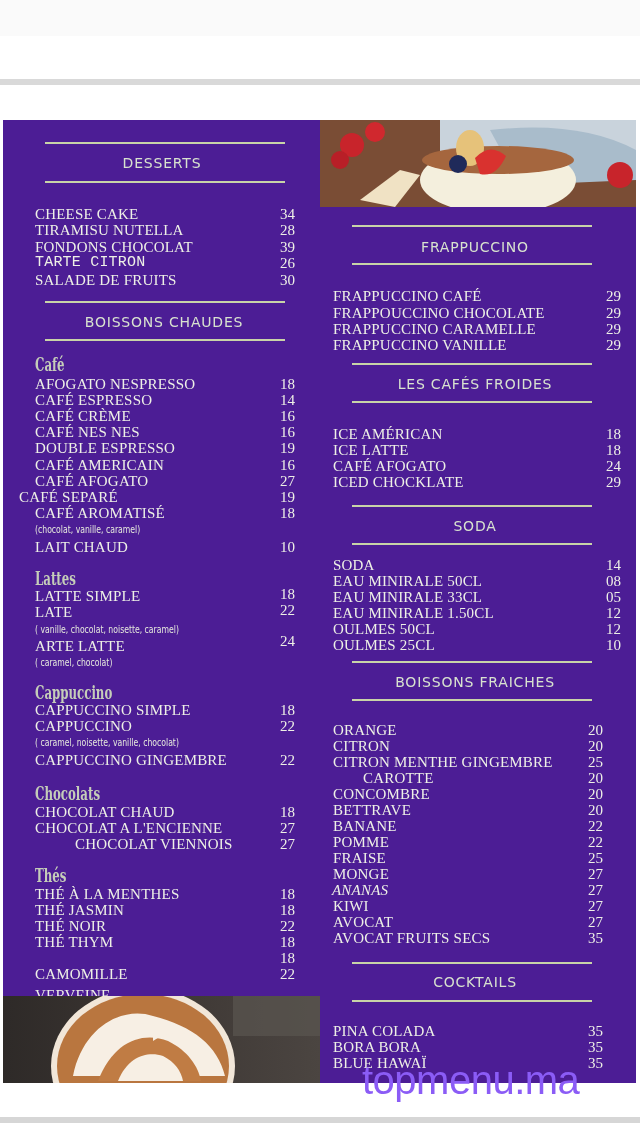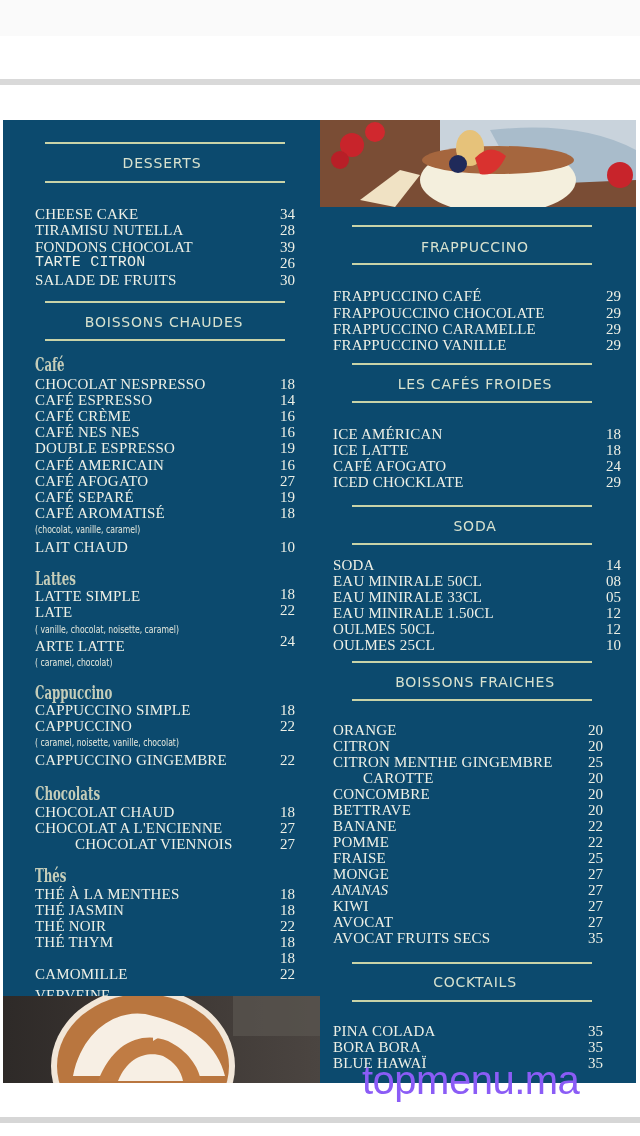--- a/index.html
+++ b/index.html
@@ -3,21 +3,21 @@
 <meta charset="utf-8">
 <style>
   * { box-sizing: border-box; margin: 0; padding: 0; }
   html, body { width: 640px; height: 1136px; background: #ffffff; overflow: hidden; }
   body { position: relative; font-family: "Liberation Serif", serif; }
 
   .top-band { position: absolute; left: 0; top: 0; width: 640px; height: 36px; background: #fafafa; }
   .top-divider { position: absolute; left: 0; top: 79px; width: 640px; height: 6px; background: #d9d9d9; }
   .bottom-divider { position: absolute; left: 0; top: 1117px; width: 640px; height: 6px; background: #d6d6d6; }
 
-  .menu { position: absolute; left: 3px; top: 120px; width: 633px; height: 963px; background: #0c4a6e; }
+  .menu { position: absolute; left: 3px; top: 120px; width: 633px; height: 963px; background: #4c1d95; }
 
   .col { position: absolute; top: 0; }
   .col-left { left: 0; width: 318px; }
   .col-right { left: 317px; width: 316px; }
 
   .rule { position: absolute; height: 2px; background: #c9d3a8; }
   .heading {
     position: absolute; text-align: center; color: #d8e2cf;
     font-family: "DejaVu Sans", sans-serif; font-size: 14px; letter-spacing: 0.8px; font-weight: normal;
   }
@@ -71,35 +71,35 @@
     <div class="item" style="left:32px;top:135px;font-family:Liberation Mono, monospace;">TARTE CITRON</div>
     <div class="price" style="left:268px;top:135px;">26</div>
     <div class="item" style="left:32px;top:152px;">SALADE DE FRUITS</div>
     <div class="price" style="left:268px;top:152px;">30</div>
 
     <div class="rule" style="left:42px;top:181px;width:240px;"></div>
     <div class="heading" style="left:0;top:194px;width:322px;">BOISSONS CHAUDES</div>
     <div class="rule" style="left:42px;top:219px;width:240px;"></div>
 
     <div class="subheading" style="left:32px;top:234px;">Café</div>
-    <div class="item" style="left:32px;top:256px;">CHOCOLAT NESPRESSO</div>
+    <div class="item" style="left:32px;top:256px;">AFOGATO NESPRESSO</div>
     <div class="price" style="left:268px;top:256px;">18</div>
     <div class="item" style="left:32px;top:272px;">CAFÉ ESPRESSO</div>
     <div class="price" style="left:268px;top:272px;">14</div>
     <div class="item" style="left:32px;top:288px;">CAFÉ CRÈME</div>
     <div class="price" style="left:268px;top:288px;">16</div>
     <div class="item" style="left:32px;top:304px;">CAFÉ NES NES</div>
     <div class="price" style="left:268px;top:304px;">16</div>
     <div class="item" style="left:32px;top:320px;">DOUBLE ESPRESSO</div>
     <div class="price" style="left:268px;top:320px;">19</div>
     <div class="item" style="left:32px;top:337px;">CAFÉ AMERICAIN</div>
     <div class="price" style="left:268px;top:337px;">16</div>
     <div class="item" style="left:32px;top:353px;">CAFÉ AFOGATO</div>
     <div class="price" style="left:268px;top:353px;">27</div>
-    <div class="item" style="left:32px;top:369px;text-align:right;">CAFÉ SEPARÉ</div>
+    <div class="item" style="left:16px;top:369px;text-align:right;">CAFÉ SEPARÉ</div>
     <div class="price" style="left:268px;top:369px;">19</div>
     <div class="item" style="left:32px;top:385px;">CAFÉ AROMATISÉ</div>
     <div class="price" style="left:268px;top:385px;">18</div>
     <div class="note" style="left:32px;top:403px;">(chocolat, vanille, caramel)</div>
     <div class="item" style="left:32px;top:419px;">LAIT CHAUD</div>
     <div class="price" style="left:268px;top:419px;">10</div>
 
     <div class="subheading" style="left:32px;top:448px;">Lattes</div>
     <div class="item" style="left:32px;top:468px;">LATTE SIMPLE</div>
     <div class="price" style="left:268px;top:466px;">18</div>

